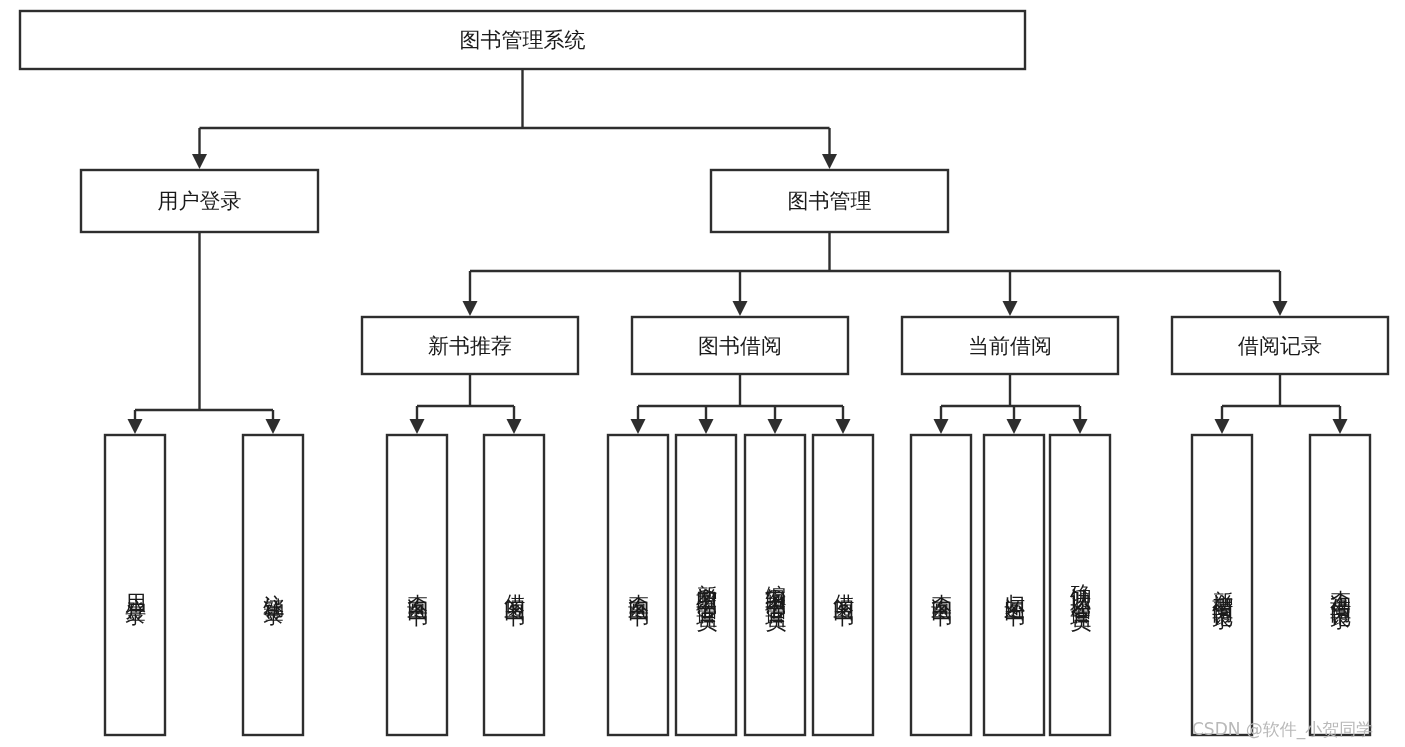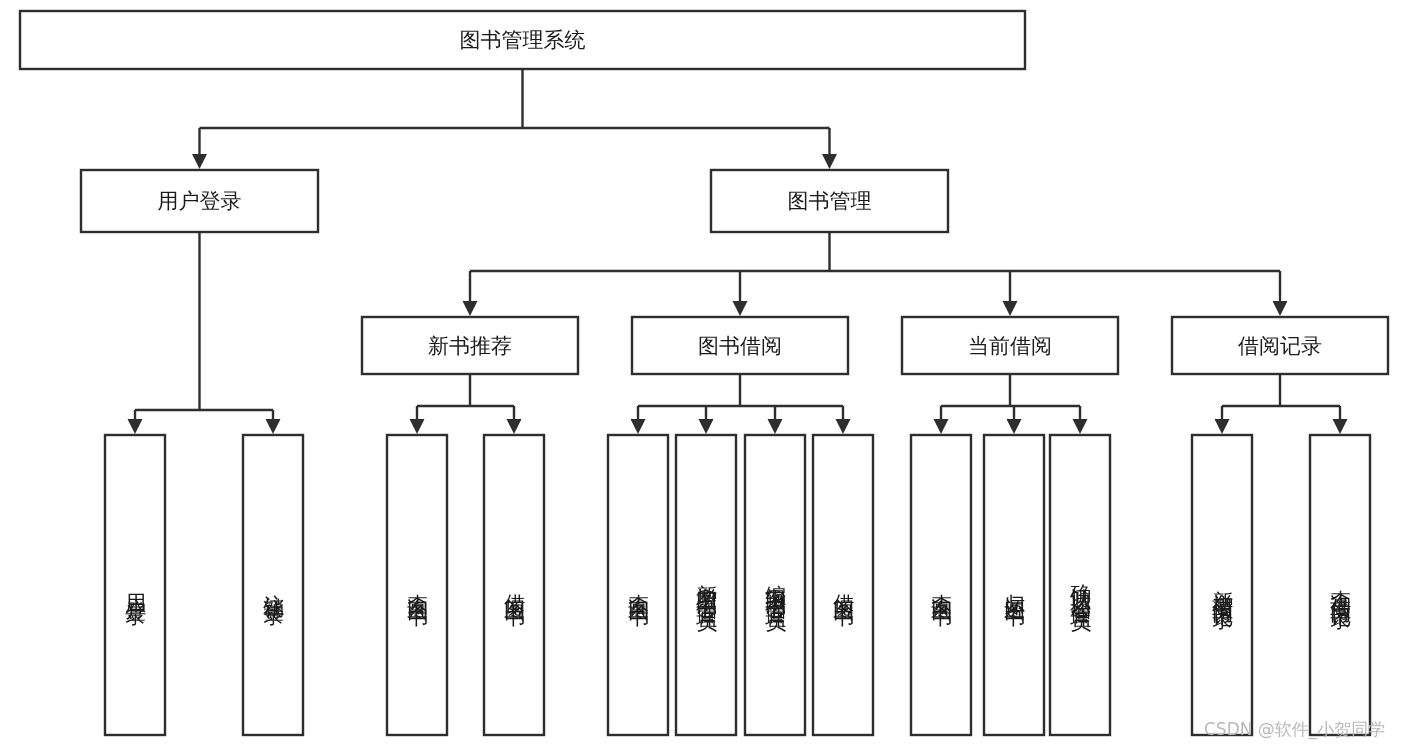--- a/index.html
+++ b/index.html
@@ -175,15 +175,15 @@
       <div class="node-label-v" style="left: 676px; top: 435px; width: 60px; height: 300px;">新增图书（管理员）</div>
       <div class="node-label-v" style="left: 745px; top: 435px; width: 60px; height: 300px;">编辑图书（管理员）</div>
       <div class="node-label-v" style="left: 813px; top: 435px; width: 60px; height: 300px;">借阅图书</div>
       <div class="node-label-v" style="left: 911px; top: 435px; width: 60px; height: 300px;">查询图书</div>
       <div class="node-label-v" style="left: 984px; top: 435px; width: 60px; height: 300px;">归还图书</div>
       <div class="node-label-v" style="left: 1050px; top: 435px; width: 60px; height: 300px;">确认归还（管理员）</div>
       <div class="node-label-v" style="left: 1192px; top: 435px; width: 60px; height: 300px;">新增借阅记录</div>
       <div class="node-label-v" style="left: 1310px; top: 435px; width: 60px; height: 300px;">查询借阅记录</div>
     </div>
 
-  <div class="watermark" style="left: 1192px; top: 718px; padding-left: 12px;">CSDN @软件_小贺同学</div>
+  <div class="watermark" style="left: 1192px; top: 718px;">CSDN @软件_小贺同学</div>
 
 </div>
 
 </body></html>

